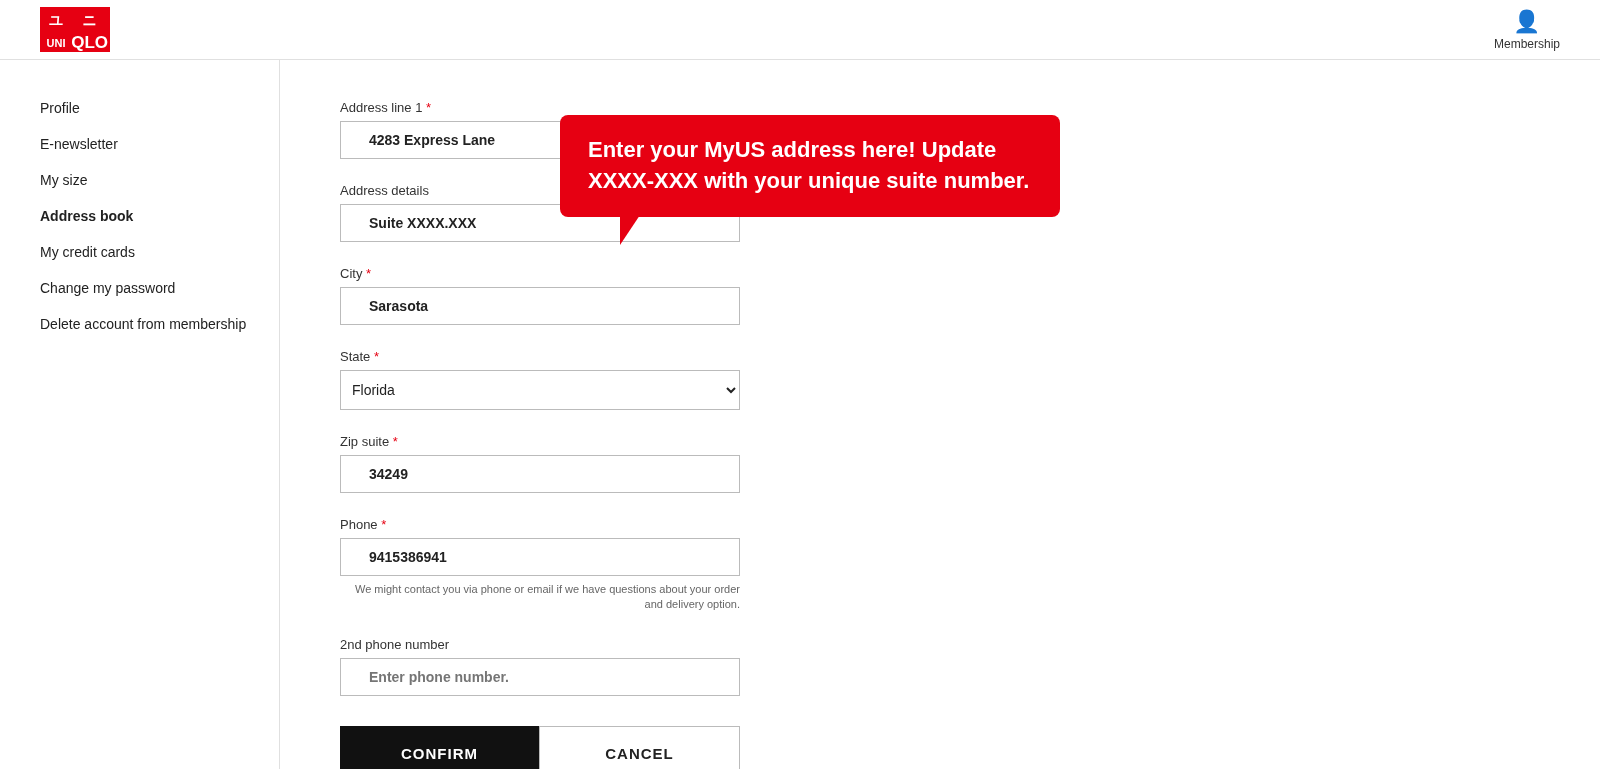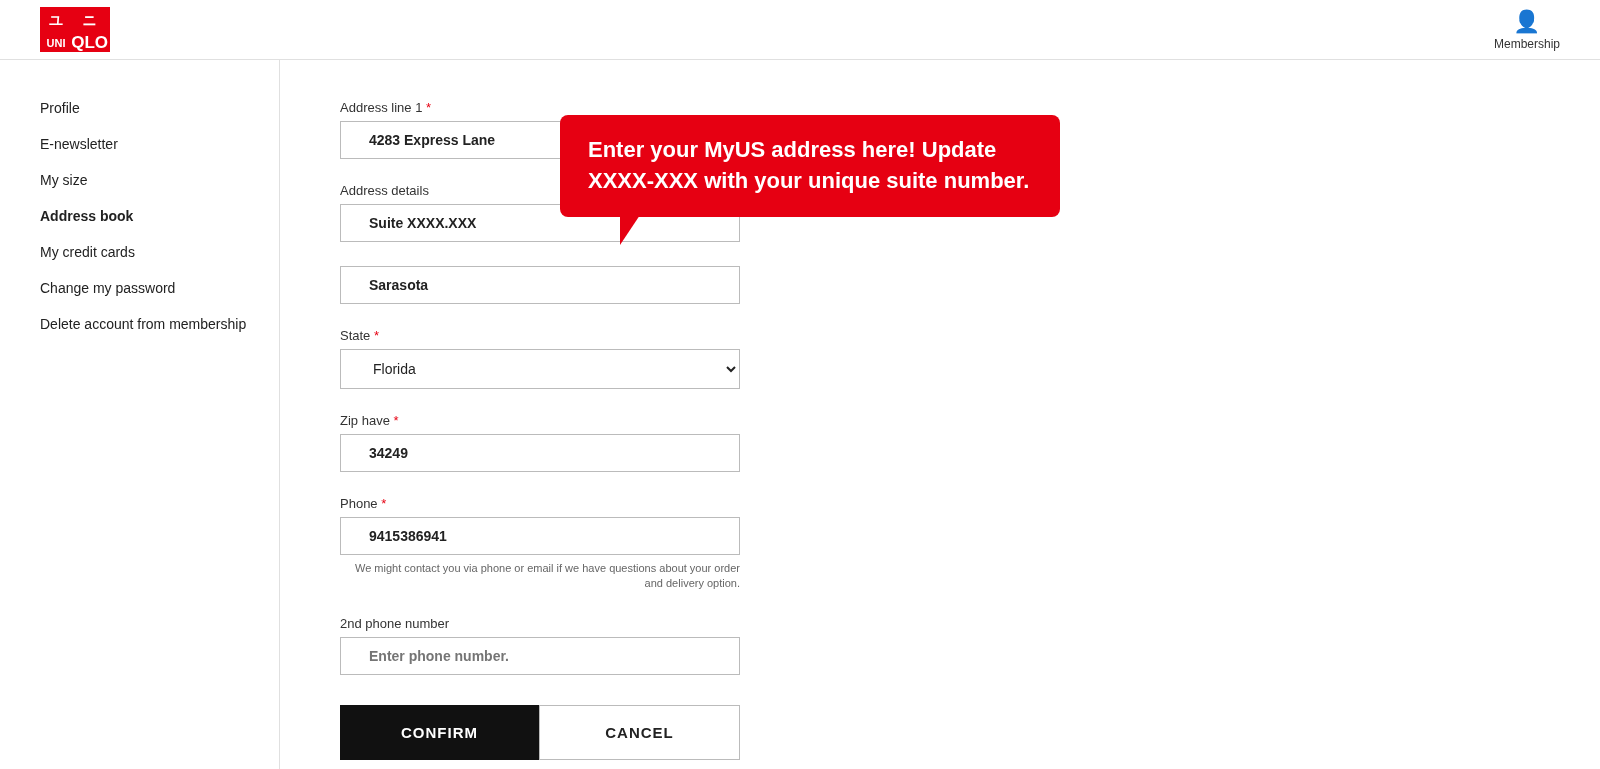--- a/index.html
+++ b/index.html
@@ -131,21 +131,21 @@
       padding: 10px 28px;
       border: 1px solid #bbb;
       font-size: 14px;
       color: #222;
       outline: none;
       background: #fff;
       font-weight: bold;
     }
     .form-select {
       width: 100%;
-      padding: 10px 28px;
+      padding: 10px 7px;
       border: 1px solid #bbb;
       font-size: 14px;
       color: #222;
       outline: none;
       background: #fff;
       appearance: auto;
       cursor: pointer;
     }
     .form-hint {
       font-size: 11px;
@@ -233,20 +233,23 @@
       </div>
 
       <div class="form-group">
         <label class="form-label">
           <span>Address details</span>
         </label>
         <input class="form-input" type="text" value="Suite XXXX.XXX" style="">
       </div>
 
       <div class="form-group">
+        <label class="form-label">
+          <span>City</span> <span class="required-star">*</span>
+        </label>
         <input class="form-input" type="text" value="Sarasota" style="">
       </div>
 
       <div class="form-group">
         <label class="form-label">
           <span>State</span> <span class="required-star">*</span>
         </label>
         <select class="form-select">
           <option>Alabama</option><option>Alaska</option><option>Arizona</option>
           <option>Arkansas</option><option>California</option><option>Colorado</option>
@@ -263,21 +266,21 @@
           <option>Oregon</option><option>Pennsylvania</option><option>Rhode Island</option>
           <option>South Carolina</option><option>South Dakota</option><option>Tennessee</option>
           <option>Texas</option><option>Utah</option><option>Vermont</option>
           <option>Virginia</option><option>Washington</option><option>West Virginia</option>
           <option>Wisconsin</option><option>Wyoming</option>
         </select>
       </div>
 
       <div class="form-group">
         <label class="form-label">
-          <span>Zip have</span> <span class="required-star">*</span>
+          <span>Zip suite</span> <span class="required-star">*</span>
         </label>
         <input class="form-input" type="text" value="34249" style="">
       </div>
 
       <div class="form-group">
         <label class="form-label">
           <span>Phone</span> <span class="required-star">*</span>
         </label>
         <input class="form-input" type="text" value="9415386941" style="">
         <p class="form-hint">We might contact you via phone or email if we have questions about your order and delivery option.</p>

